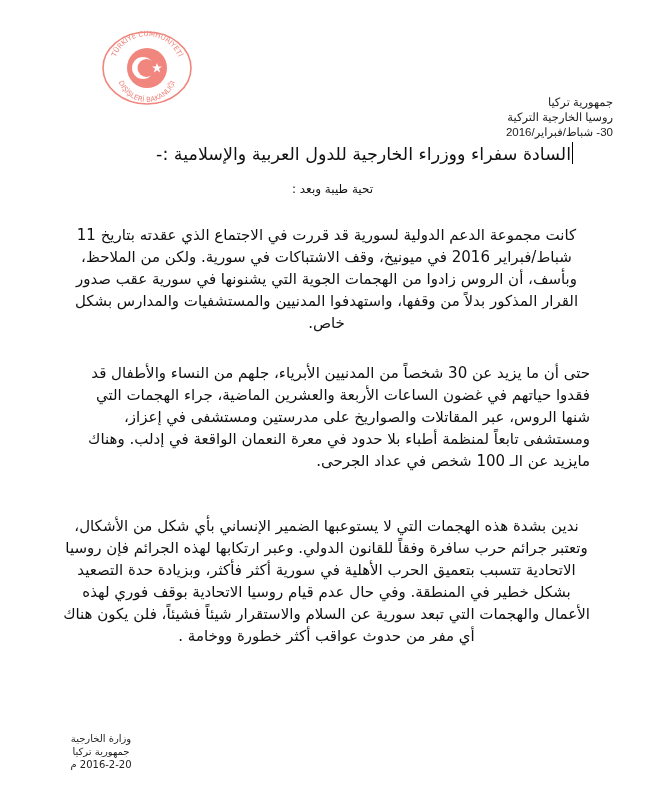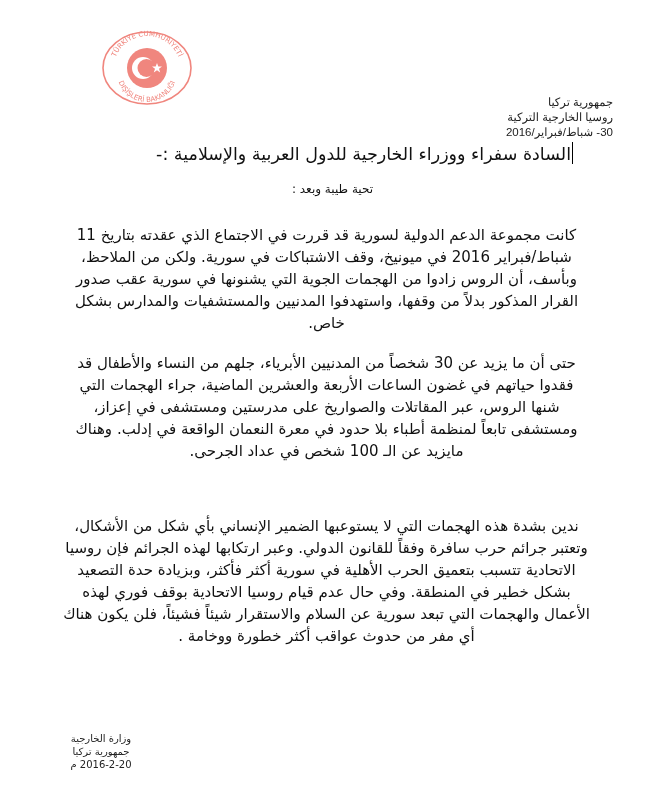--- a/index.html
+++ b/index.html
@@ -7,21 +7,21 @@
          font-family: "DejaVu Sans", sans-serif; color: #111; }
   .seal { position: absolute; left: 99px; top: 30px; width: 96px; height: 76px; }
   .sender { position: absolute; right: 40px; top: 95px; direction: rtl; text-align: right;
             font-family: "Liberation Sans", sans-serif; font-size: 11.5px; line-height: 15px; color: #222; }
   .addressee { position: absolute; right: 80px; top: 142px; direction: rtl; font-size: 17.5px; color: #111; }
   .addressee .caret { display: inline-block; width: 1px; height: 22px; background: #000; vertical-align: -4px; margin-left: 1px; }
   .greeting { position: absolute; left: 12px; right: 0; top: 182px; text-align: center; direction: rtl; font-size: 12px; }
   .para { position: absolute; left: 63px; width: 527px; direction: rtl; text-align: center;
           font-size: 15px; line-height: 22px; }
   .p1 { top: 224px; }
-  .p2 { top: 352px; }
+  .p2 { top: 362px; text-align: right; }
   .p3 { top: 515px; }
   .signature { position: absolute; left: 66px; top: 732px; direction: rtl; text-align: center; width: 70px;
                font-size: 10px; line-height: 13px; color: #222; }
 </style>
 </head>
 <body>
 
 <div class="seal">
   <svg width="96" height="76" viewBox="0 0 96 76">
     <defs>

